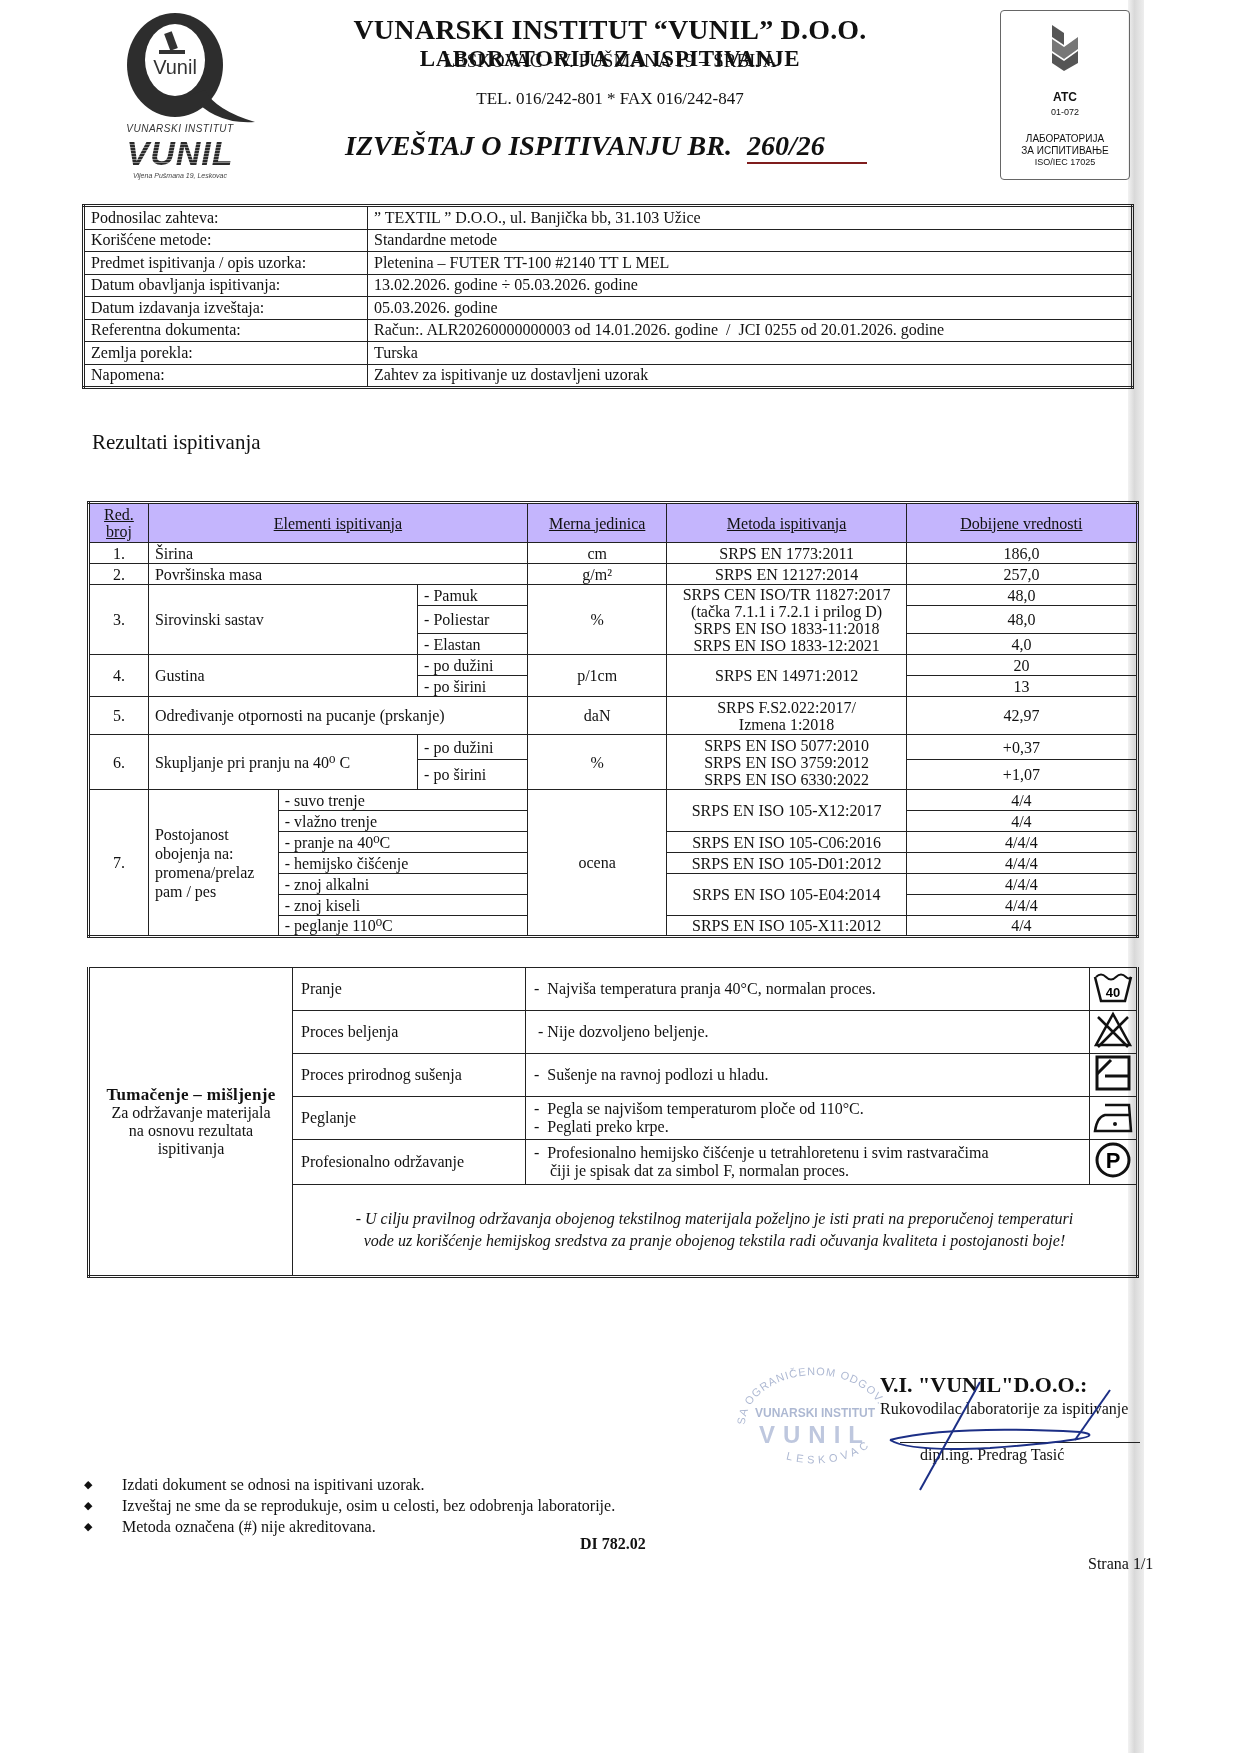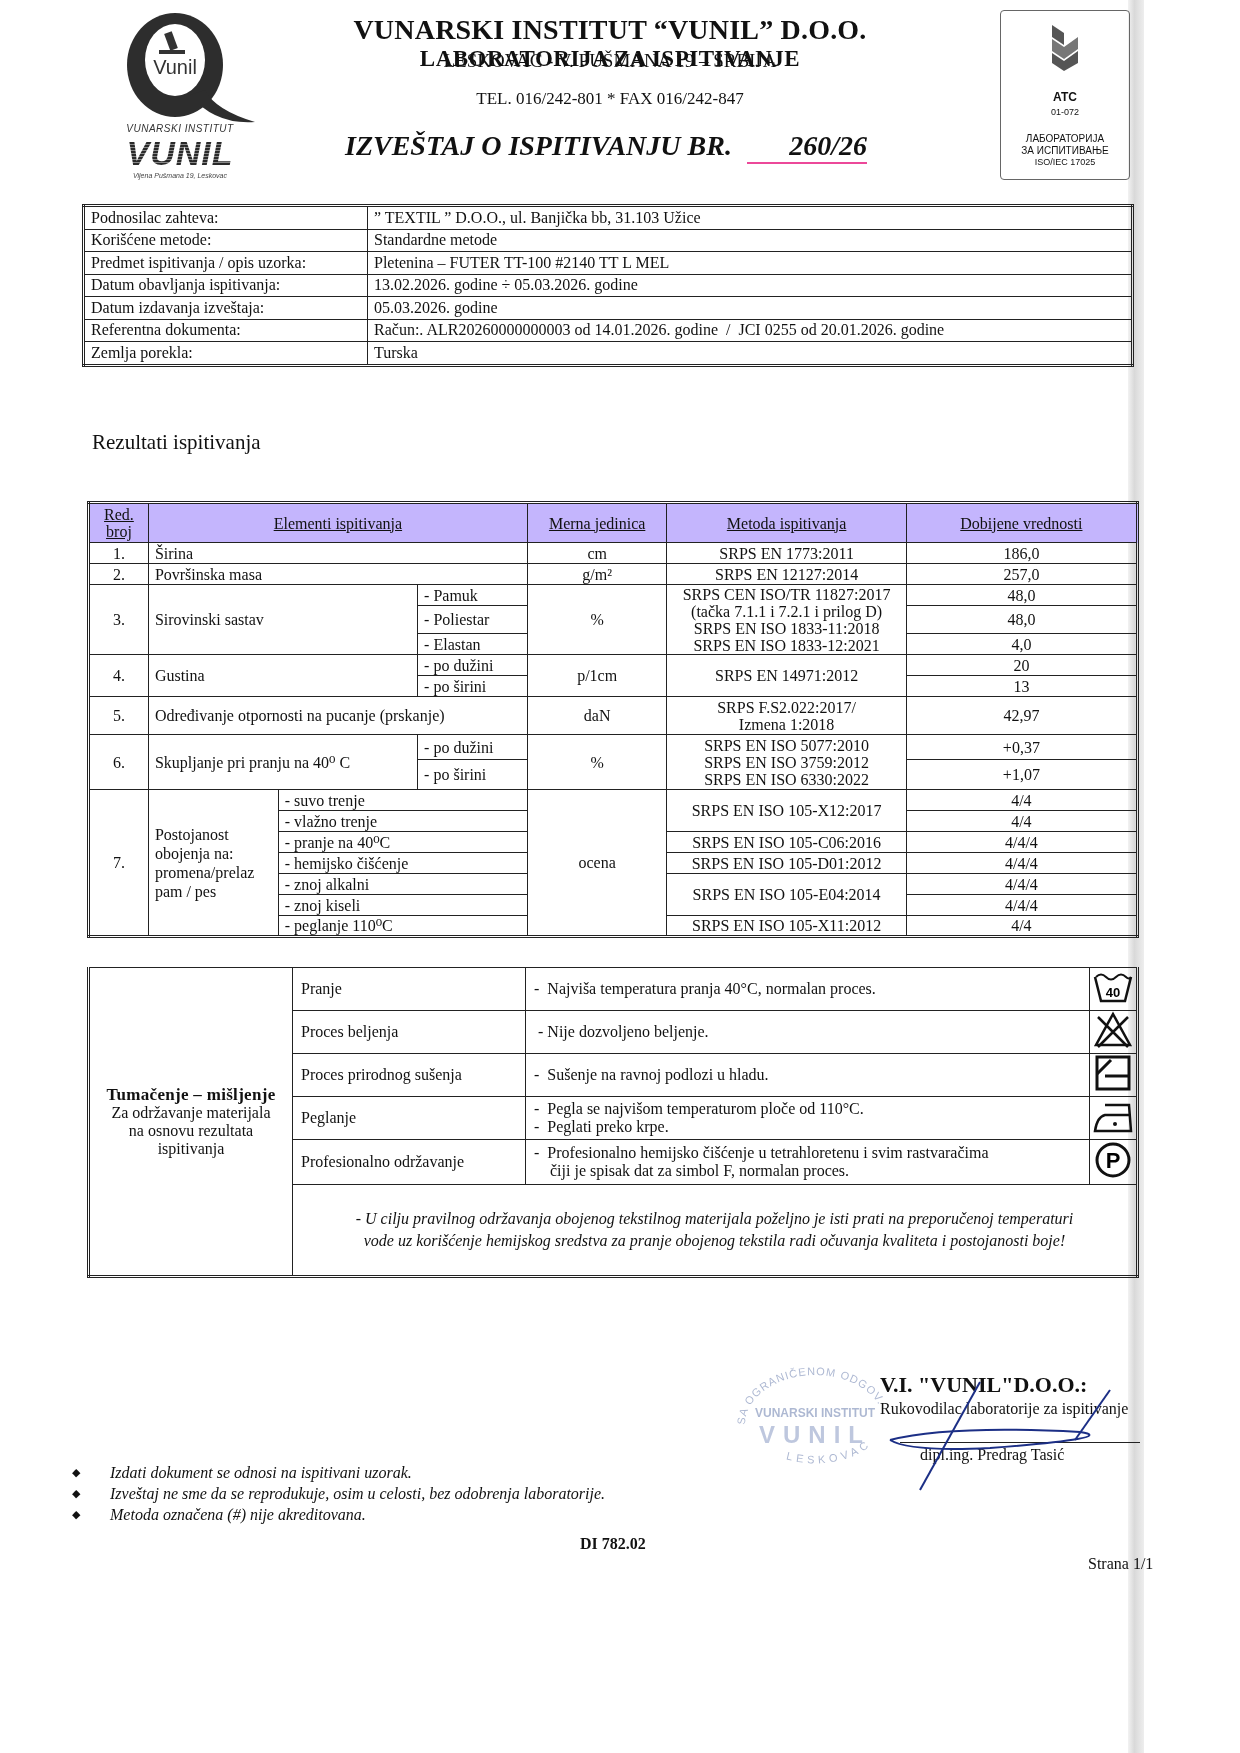--- a/index.html
+++ b/index.html
@@ -22,21 +22,21 @@
     background: repeating-linear-gradient(180deg, #2a2a2a 0 2px, #888 2px 3px); -webkit-background-clip: text; background-clip: text; -webkit-text-fill-color: transparent; }
   .logo-addr { left: 100px; top: 172px; width: 160px; text-align: center;
     font-family: "Liberation Sans", sans-serif; font-style: italic; font-size: 7px; color: #444; }
 
   .hdr { left: 340px; width: 540px; text-align: center; }
   .hdr-title { top: 14px; font-size: 28px; font-weight: bold; letter-spacing: 0.2px; }
   .hdr-lab { top: 46px; font-size: 23px; font-weight: bold; letter-spacing: 0.5px; }
   .hdr-addr { top: 50px; font-size: 19px; }
   .hdr-tel { top: 89px; font-size: 17px; }
   .report-title { left: 345px; top: 130px; font-size: 28px; font-weight: bold; font-style: italic; }
-  .report-no { display: inline-block; border-bottom: 2px solid #ec4899; width: 120px; text-align: right; margin-left: 8px; }
+  .report-no { display: inline-block; border-bottom: 2px solid #7f1d1d; width: 120px; text-align: left; margin-left: 8px; }
 
   .atc-box { left: 1000px; top: 10px; width: 128px; height: 168px; border: 1px solid #666; border-radius: 4px;
     text-align: center; font-family: "Liberation Sans", sans-serif; }
   .atc-logo { margin: 14px auto 0; width: 34px; height: 46px; }
   .atc-name { font-weight: bold; font-size: 12px; margin-top: 15px; }
   .atc-code { font-size: 9px; margin-top: 3px; }
   .atc-lab { font-size: 10px; margin-top: 16px; line-height: 12px; }
   .atc-iso { font-size: 9px; }
 
   
@@ -70,21 +70,21 @@
   .stamp { left: 730px; top: 1365px; width: 170px; height: 110px; border-radius: 50%; opacity: 0.55; }
   .sig-company { left: 880px; top: 1372px; font-size: 22px; font-weight: bold; }
   .sig-role { left: 880px; top: 1400px; font-size: 16px; }
   .sig-line { left: 900px; top: 1442px; width: 240px; border-top: 1px solid #222; }
   .sig-name { left: 920px; top: 1446px; font-size: 16px; }
   .signature { left: 870px; top: 1380px; width: 270px; height: 120px; }
 
   .footnotes { left: 70px; top: 1462px; font-size: 16px; line-height: 21px; }
   .footnotes li { list-style: none; position: relative; padding-left: 40px; }
   .footnotes li::before { content: "\25C6"; position: absolute; left: 2px; font-size: 11px; }
-  .footnotes ul { margin: 0; padding: 0; font-style: italic; }
+  .footnotes ul { margin: 12px; padding: 0; }
   .doc-code { left: 580px; top: 1535px; font-size: 16px; font-weight: bold; }
   .page-no { left: 1088px; top: 1555px; font-size: 16px; }
 </style>
 </head>
 <body>
 
 <div class="scan-edge"></div>
 
 <svg class="abs logo-q" viewBox="0 0 170 120">
   <ellipse cx="80" cy="55" rx="48" ry="52" fill="#2d2d2d"></ellipse>
@@ -142,20 +142,24 @@
         <td class="lbl">Datum izdavanja izveštaja:</td>
         <td>05.03.2026. godine</td>
       </tr>
   <tr>
         <td class="lbl">Referentna dokumenta:</td>
         <td style="white-space:pre">Račun:. ALR20260000000003 od 14.01.2026. godine  /  JCI 0255 od 20.01.2026. godine</td>
       </tr>
   <tr>
         <td class="lbl">Zemlja porekla:</td>
         <td>Turska</td>
+      </tr>
+  <tr>
+        <td class="lbl">Napomena:</td>
+        <td>Zahtev za ispitivanje uz dostavljeni uzorak</td>
       </tr>
 </tbody>
   </table>
 
 <div class="abs section-title">Rezultati ispitivanja</div>
 
 <table class="res-table">
   <colgroup>
     <col class="c1">
       <col class="c2">

